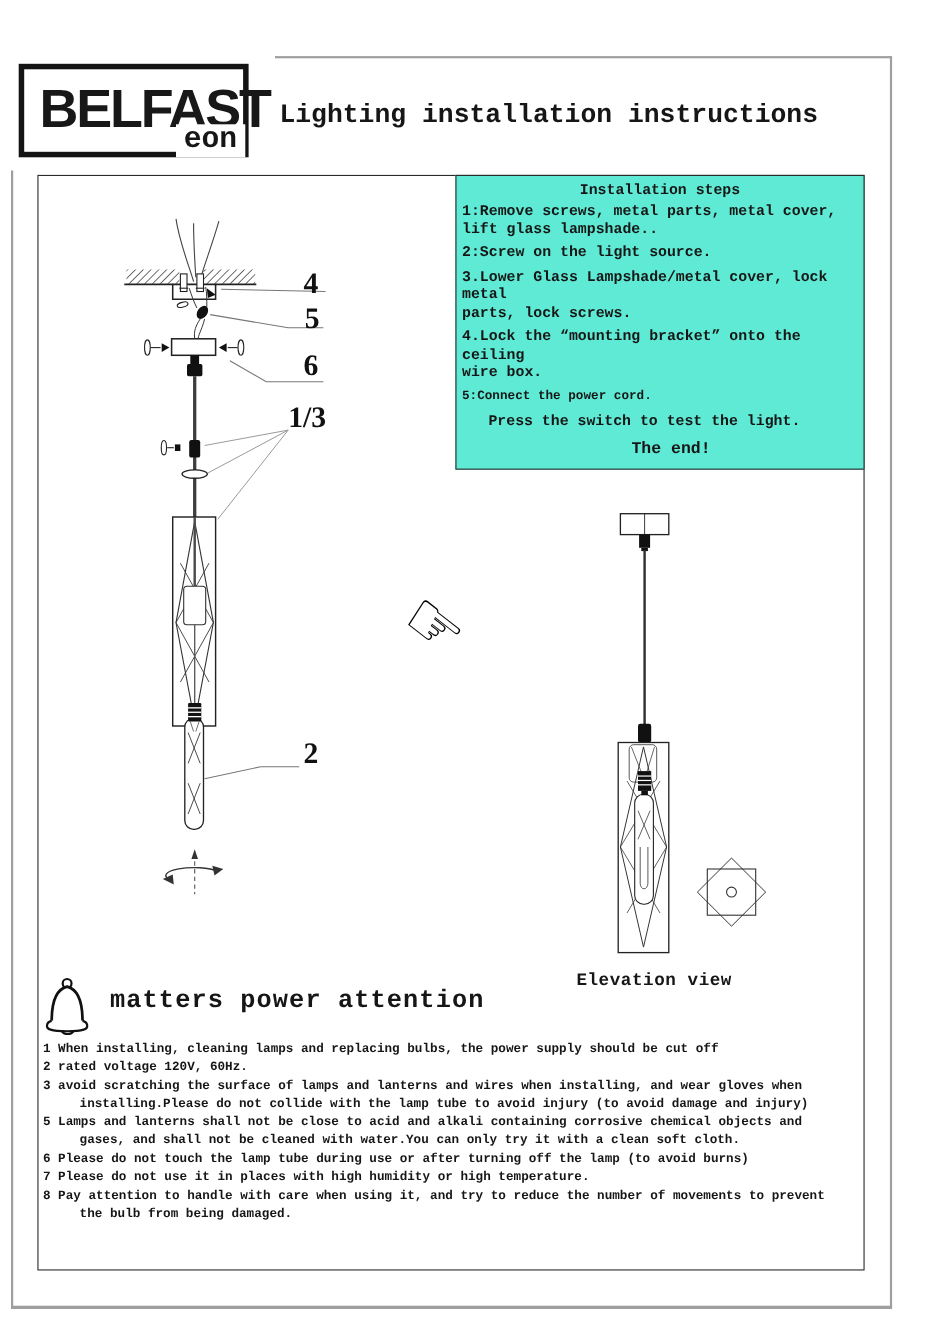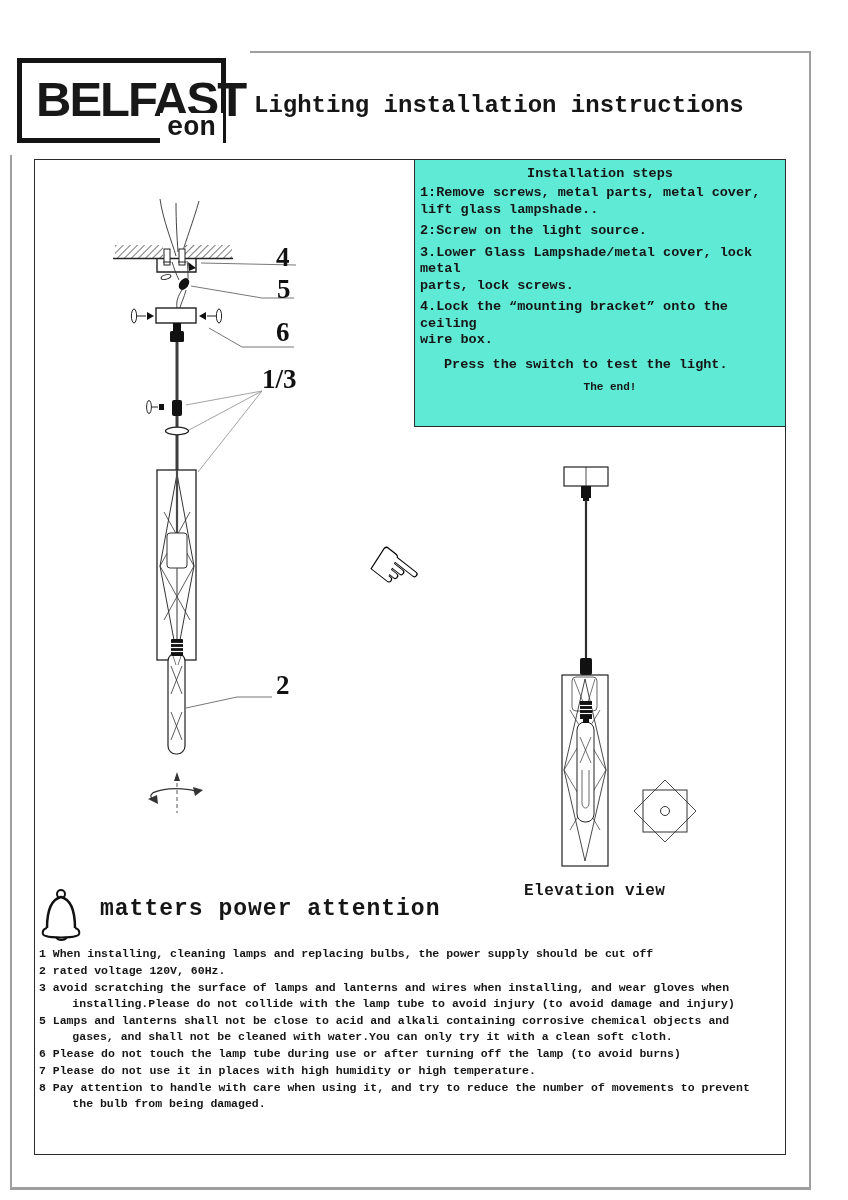--- a/index.html
+++ b/index.html
@@ -20,21 +20,21 @@
   #doc-title{position:absolute;left:254px;top:92px;font-size:24px;font-weight:700;
              letter-spacing:0px;white-space:nowrap;}
   
   #steps-box{position:absolute;left:414px;top:159px;width:372px;height:268px;
              border:1.6px solid #2b2b2b;box-sizing:border-box;background:#5eead4;
              padding:6px 5px 0 5px;}
   #steps-title{text-align:center;font-size:13.5px;font-weight:700;margin:0 0 4px 0;}
   .step{font-size:13.5px;font-weight:700;line-height:16.5px;margin:0 0 5px 0;white-space:pre-wrap;}
   .step-small{font-size:11.5px;line-height:14px;}
   .step-press{padding-left:24px;margin-top:8px;}
-  #end-note{text-align:center;font-size:11px;font-weight:700;margin-top:8px;padding-left:20px;}
+  #end-note{text-align:center;font-size:15px;font-weight:700;margin-top:8px;padding-left:20px;}
   
   .dlabel{position:absolute;font-family:"Liberation Serif","DejaVu Serif",serif;
           font-weight:600;font-size:27px;color:#111;}
   
   #elev-caption{position:absolute;left:524px;top:882px;font-size:16px;font-weight:700;letter-spacing:0.5px;}
   
   #attn-heading{position:absolute;left:100px;top:896px;font-size:23px;font-weight:700;letter-spacing:1px;}
   #warnings{position:absolute;left:39px;top:946px;width:747px;}
   .warn{font-size:11.5px;font-weight:700;line-height:16px;margin:0 0 1px 0;
         white-space:pre-wrap;padding-left:1.7em;text-indent:-1.7em;}
@@ -62,20 +62,21 @@
 
 <div id="steps-box">
   <div id="steps-title">Installation steps</div>
   <div class="step">1:Remove screws, metal parts, metal cover,
 lift glass lampshade..</div>
   <div class="step">2:Screw on the light source.</div>
   <div class="step">3.Lower Glass Lampshade/metal cover, lock metal
 parts, lock screws.</div>
   <div class="step">4.Lock the “mounting bracket” onto the ceiling
 wire box.</div>
+  <div class="step step-small">5:Connect the power cord.</div>
   <div class="step step-press">Press the switch to test the light.</div>
   <div id="end-note">The end!</div>
 </div>
 
 <svg style="left:100px;top:195px;" width="250" height="625" viewBox="100 195 250 625">
   <defs>
     <pattern id="hatch" width="5" height="5" patternUnits="userSpaceOnUse" patternTransform="rotate(45)">
       <line x1="0" y1="0" x2="0" y2="5" stroke="#333" stroke-width="1.3"></line>
     </pattern>
   </defs>

